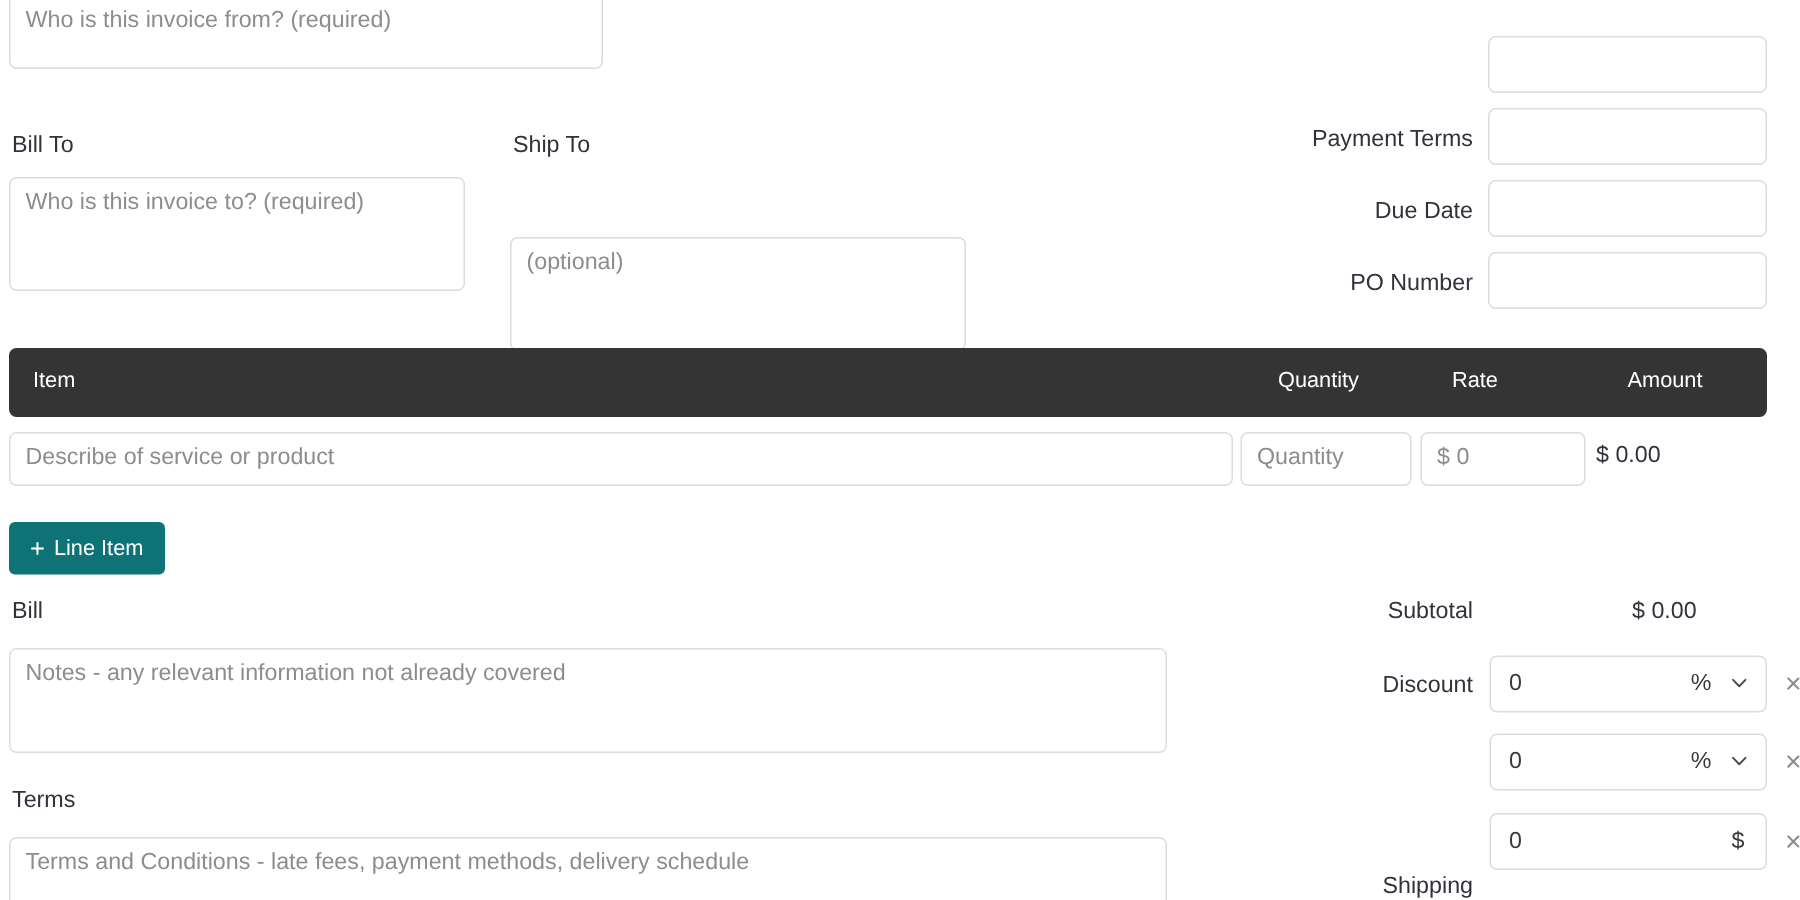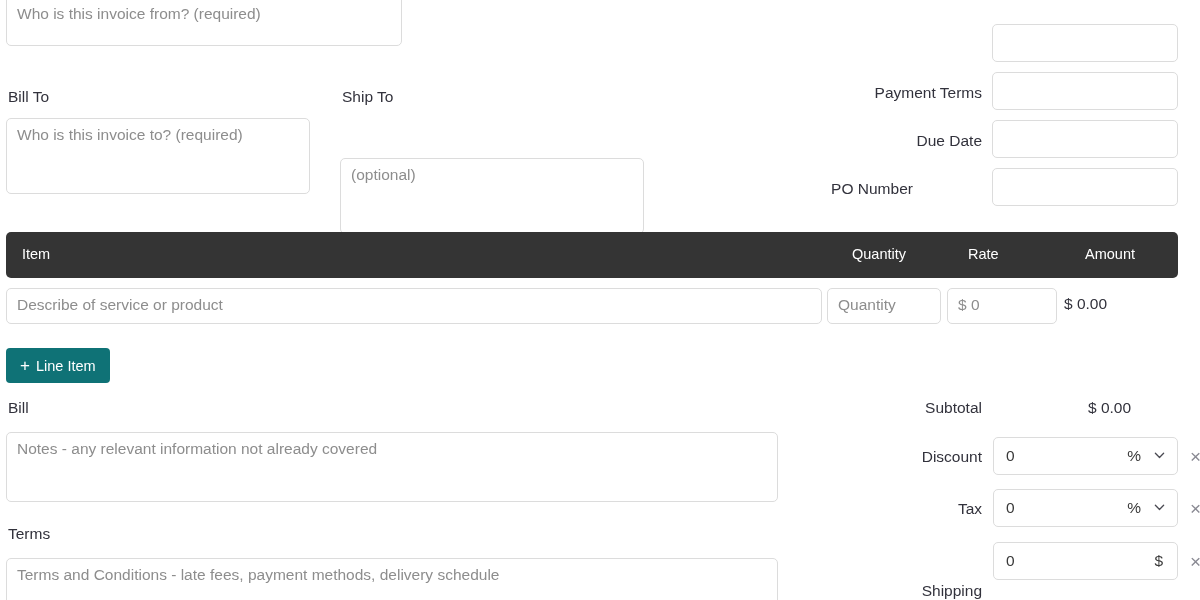--- a/index.html
+++ b/index.html
@@ -71,21 +71,21 @@
     left: 992px;
     width: 186px;
     height: 38px;
     background: #fff;
     border: 1px solid #dcdcdc;
     border-radius: 5px;
   }
   #meta-l-0 { top: 36px; }  #meta-i-0 { top: 24px; }
   #meta-l-1 { top: 84px; }  #meta-i-1 { top: 72px; }
   #meta-l-2 { top: 132px; } #meta-i-2 { top: 120px; }
-  #meta-l-3 { top: 180px; text-align: center; } #meta-i-3 { top: 168px; }
+  #meta-l-3 { top: 180px; } #meta-i-3 { top: 168px; }
 
   
   #items-header {
     position: absolute;
     left: 6px; top: 232px;
     width: 1172px; height: 46px;
     background: #343434;
     border-radius: 5px;
     text-decoration: underline;
   }
@@ -267,21 +267,20 @@
   <div class="tot-label" id="tot-l-0">Discount</div>
   <div class="tot-input" id="tot-i-0">
     <span class="val">0</span>
     <span class="unit" style="right:36px;">%</span>
     <svg class="chev" viewBox="0 0 12 12">
       <path d="M1.5 3.5 L6 8.2 L10.5 3.5" fill="none" stroke="#4a4a52" stroke-width="1.4" stroke-linecap="round" stroke-linejoin="round"></path>
     </svg>
   </div>
   <div class="remove-x" id="tot-x-0">×</div>
 
-  <div class="tot-label" id="tot-l-1">Tax</div>
   <div class="tot-input" id="tot-i-1">
     <span class="val">0</span>
     <span class="unit" style="right:36px;">%</span>
     <svg class="chev" viewBox="0 0 12 12">
       <path d="M1.5 3.5 L6 8.2 L10.5 3.5" fill="none" stroke="#4a4a52" stroke-width="1.4" stroke-linecap="round" stroke-linejoin="round"></path>
     </svg>
   </div>
   <div class="remove-x" id="tot-x-1">×</div>
 
   <div class="tot-label" id="tot-l-2">Shipping</div>

